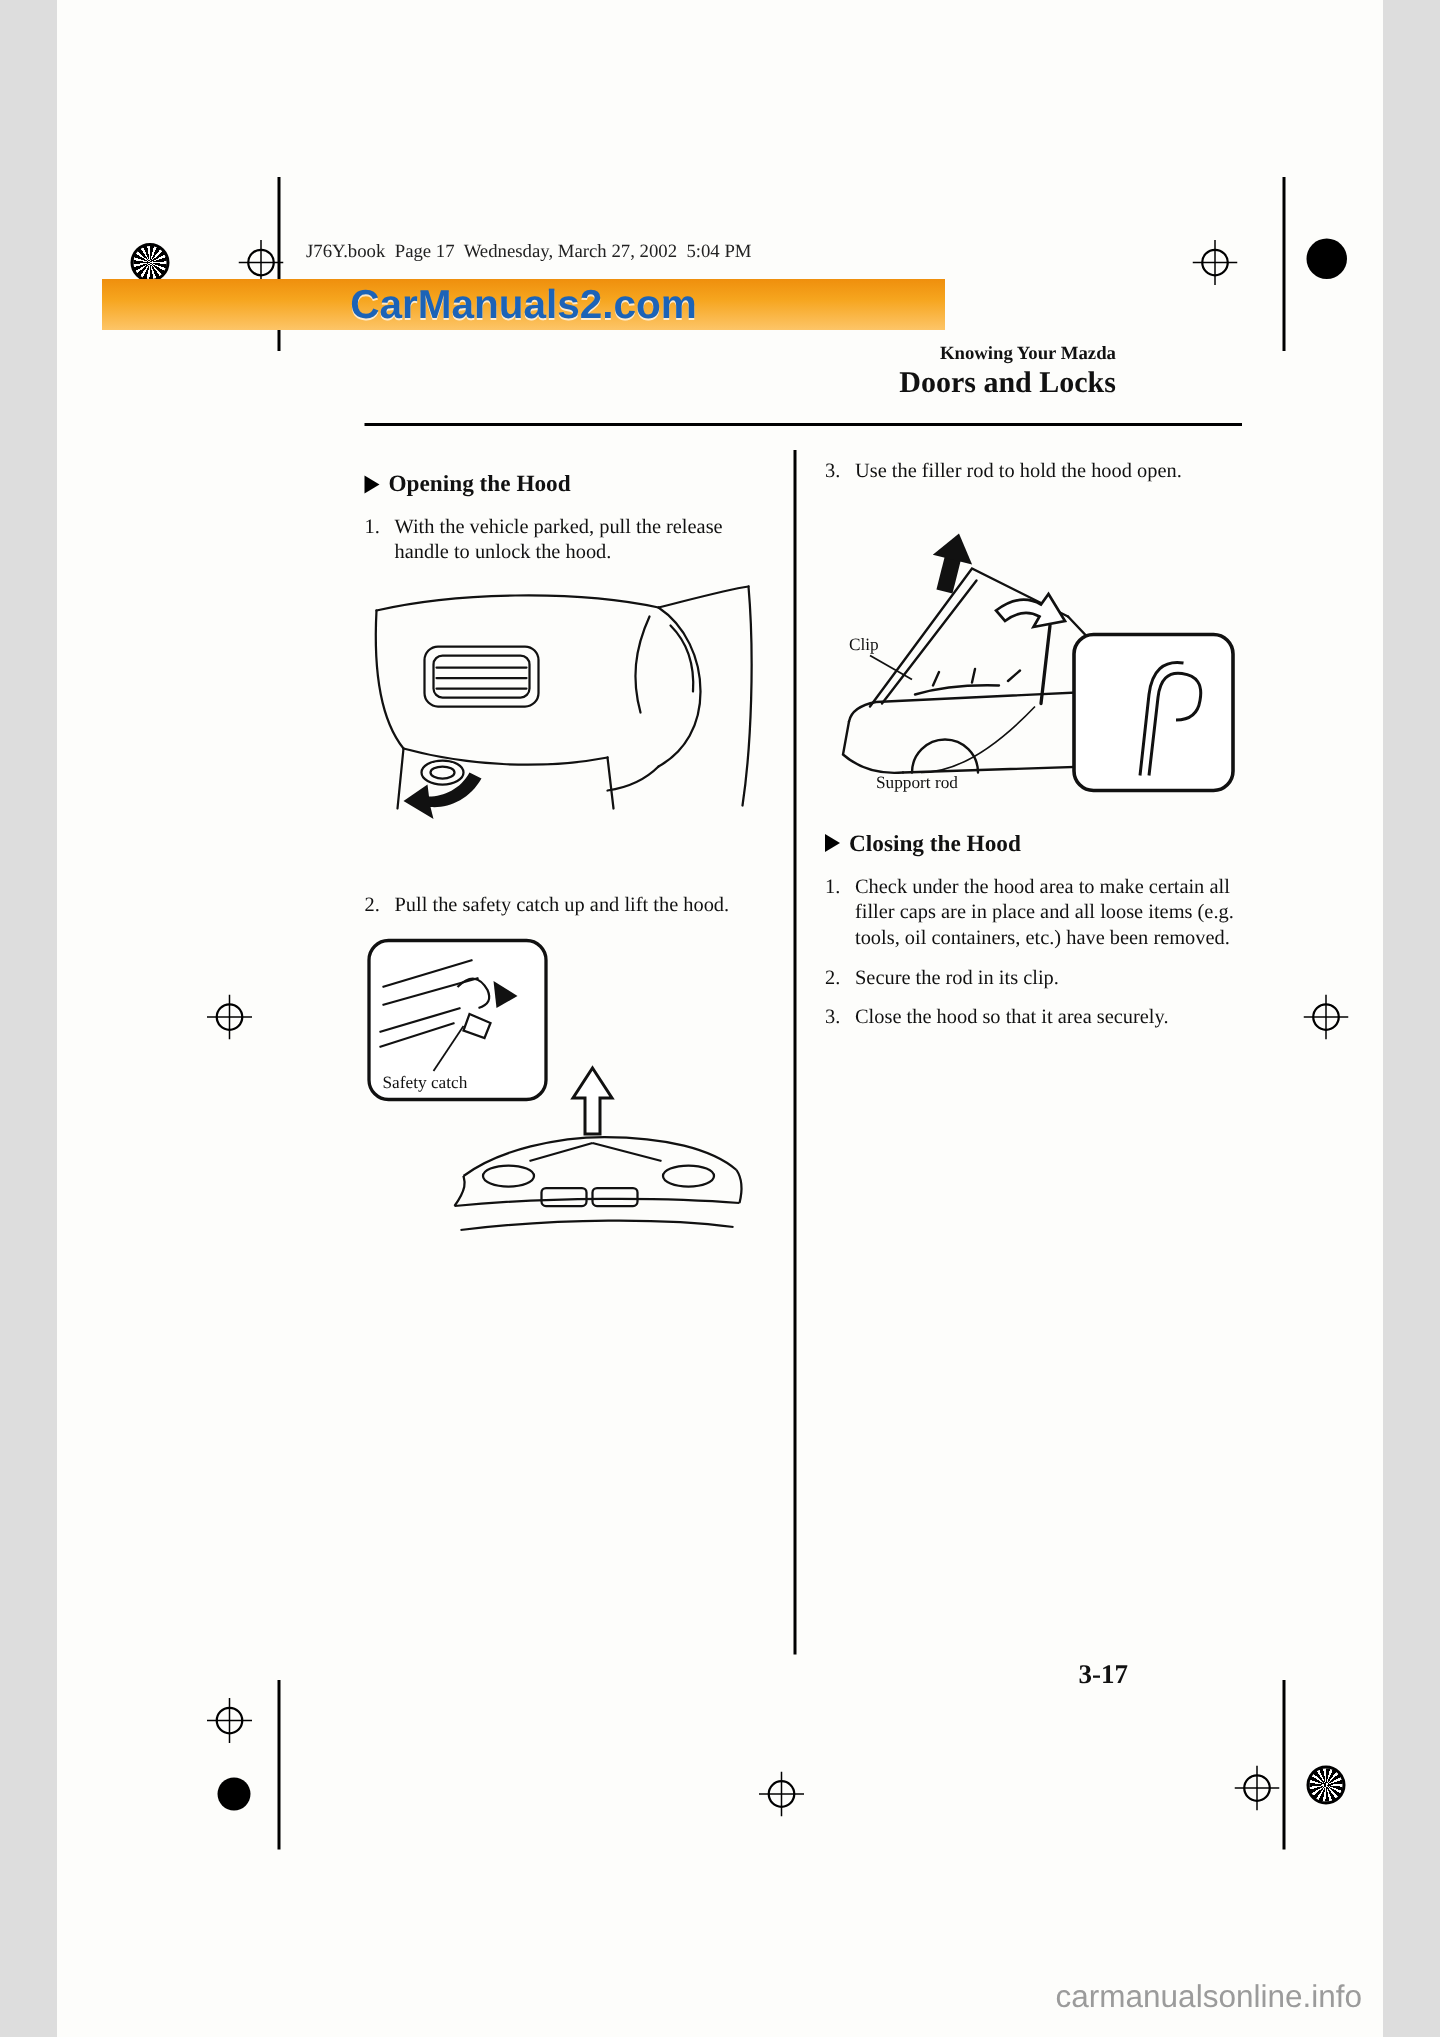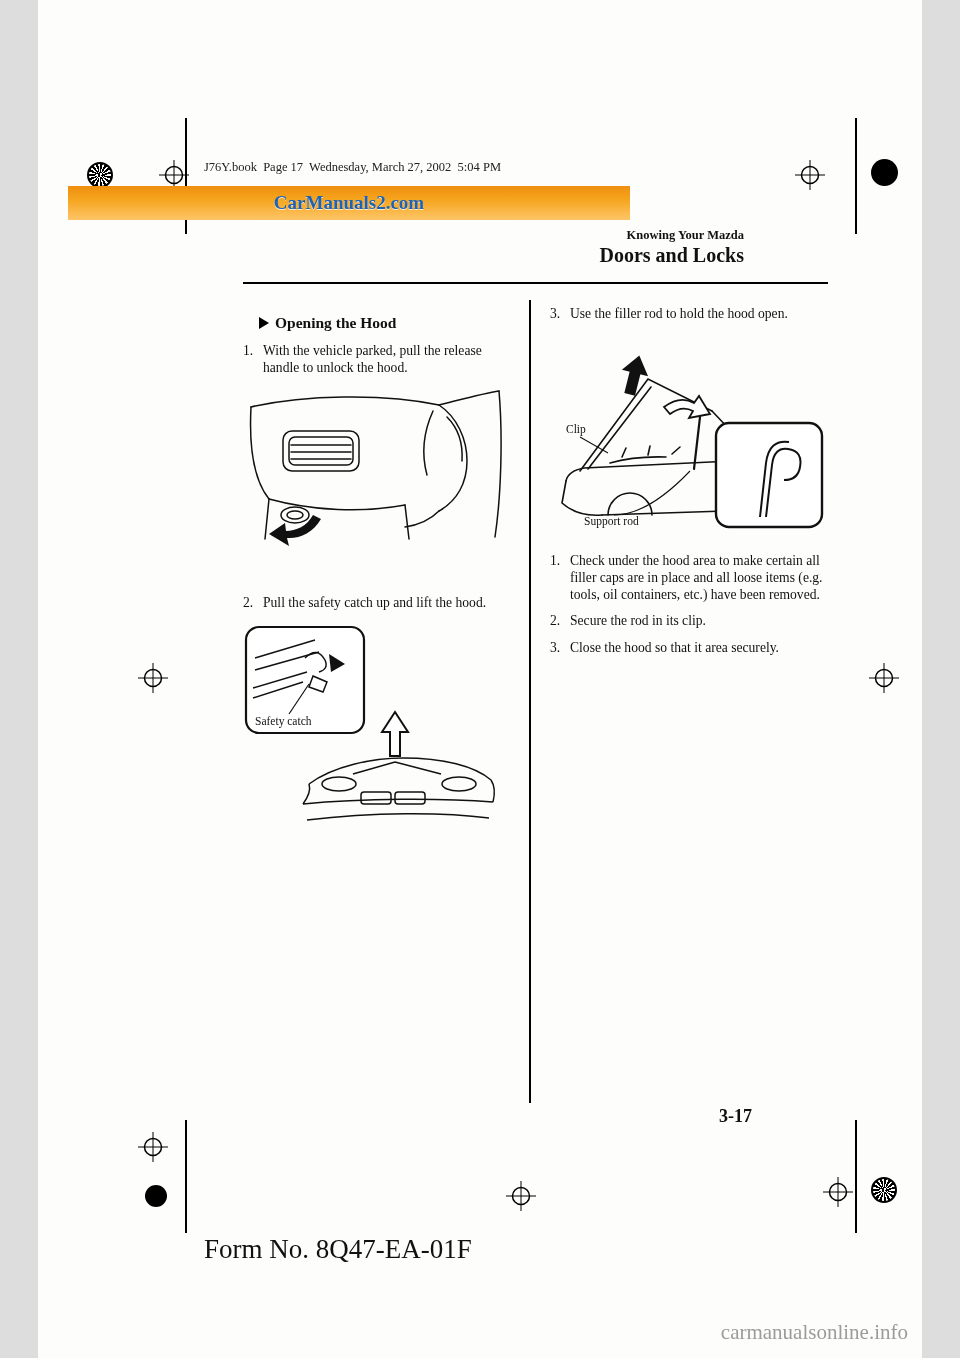--- a/index.html
+++ b/index.html
@@ -12,53 +12,53 @@
   .crosshair{position:absolute}
   .pinwheel{position:absolute;border-radius:50%;border:2.5px solid #000;
             background:repeating-conic-gradient(#000 0 14deg,#fff 14deg 24deg)}
   .dot{position:absolute;border-radius:50%;background:#000}
 
   .bookline{position:absolute;left:166px;top:160px;font-size:12.5px;white-space:pre;color:#222}
 
   .banner{position:absolute;left:30px;top:186px;width:562px;height:34px;
           display:flex;align-items:center;justify-content:center;
           background:linear-gradient(180deg,#ef8f0d 0%,#f6a51e 40%,#fdc568 100%)}
-  .banner span{font-family:Liberation Serif, serif;font-weight:bold;font-size:19px;
+  .banner span{font-family:Liberation Sans, sans-serif;font-weight:bold;font-size:27px;
           color:#1c63b7;text-shadow:0 1px 0 rgba(255,255,255,.75)}
 
   .header-block{position:absolute;right:178px;top:228px;text-align:right}
   .kicker{font-size:12.5px;font-weight:bold}
   .doc-title{font-size:20px;font-weight:bold;margin-top:1px}
   .rule{position:absolute;left:205px;top:282px;width:585px;height:2px;background:#000}
   .divider{position:absolute;left:491px;top:300px;width:1.5px;height:803px;background:#000}
 
   .col{position:absolute;font-size:13.6px;line-height:1.24}
   .col-left{left:205px;top:313px;width:265px}
   .col-right{left:512px;top:306px;width:280px}
 
   .hood-box{height:30px;display:flex;align-items:center;justify-content:center;
             background:linear-gradient(180deg,#a0a0a0,#b8b8b8);
             font-size:18px;font-weight:bold;letter-spacing:.5px;margin-bottom:13px}
-  .sec-heading{display:flex;align-items:center;gap:6px;font-size:15.5px;font-weight:bold;margin:0 16px 11px}
+  .sec-heading{display:flex;align-items:center;gap:6px;font-size:15.5px;font-weight:bold;margin:0 0 11px}
   .tri{width:0;height:0;border-left:10px solid #000;border-top:6px solid transparent;border-bottom:6px solid transparent;flex:none}
 
   .step{display:flex;margin-bottom:10px}
   .step-num{flex:none;width:20px}
   .step-text{flex:1}
   .gap-lg{margin-top:46px}
 
   .illus{display:block}
   .illus-a{margin-top:8px}
   .illus-b{margin-top:12px}
   .illus-c{margin-top:30px;margin-bottom:14px}
   svg text{font-family:"Liberation Serif",serif;fill:#111}
 
   .pagenum{position:absolute;right:170px;top:1106px;font-size:18px;font-weight:bold}
   .formno{position:absolute;left:166px;top:1234px;font-size:27px}
-  .wm-bottom{position:absolute;right:14px;top:1320px;font-family:Liberation Serif, serif;
+  .wm-bottom{position:absolute;right:14px;top:1320px;font-family:Liberation Sans, sans-serif;
              font-size:21px;color:#9b9b9b}
 </style>
 </head>
 <body>
 
 <div id="page">
 
   <div class="pinwheel" style="left:49px;top:162px;width:26px;height:26px"></div>
   <svg class="crosshair" style="left:121px;top:160px" width="30" height="30">
       <line x1="0" y1="15" x2="30" y2="15" stroke="#000"></line>
@@ -217,32 +217,35 @@
       <path d="M64 162 q34 0 76 -44" fill="none" stroke="#111" stroke-width="1.1"></path>
       <text x="34" y="172" font-size="11.5">Support rod</text>
       <path d="M114 54 q16 -12 30 -4 l5 -7 l11 18 l-21 4 l4 -7 q-11 -6 -23 3 z" fill="#fff" stroke="#111" stroke-width="1.8"></path>
       <rect x="166" y="70" width="106" height="104" rx="13" fill="#fff" stroke="#111" stroke-width="2.4"></rect>
       <g fill="none" stroke="#111" stroke-width="2">
         <path d="M216 164 L222 112 q2 -18 16 -16 q15 2 12 18 q-2 13 -16 13"></path>
         <path d="M210 164 L216 110 q3 -24 23 -21"></path>
       </g>
     </svg>
 
+    <div class="sec-heading">
+      <span class="tri"></span>
+      <span>Closing the Hood</span>
+    </div>
 
     <div class="step">
       <span class="step-num">1.</span>
       <span class="step-text">Check under the hood area to make certain all filler caps are in place and all loose items (e.g. tools, oil containers, etc.) have been removed.</span>
     </div>
     <div class="step">
       <span class="step-num">2.</span>
       <span class="step-text">Secure the rod in its clip.</span>
     </div>
     <div class="step">
       <span class="step-num">3.</span>
       <span class="step-text">Close the hood so that it area securely.</span>
     </div>
   </div>
 
   <div class="pagenum">3-17</div>
-  <div class="formno">Form No. 8Q47-EA-01F</div>
   <div class="wm-bottom">carmanualsonline.info</div>
 
 </div>
 
 </body></html>

